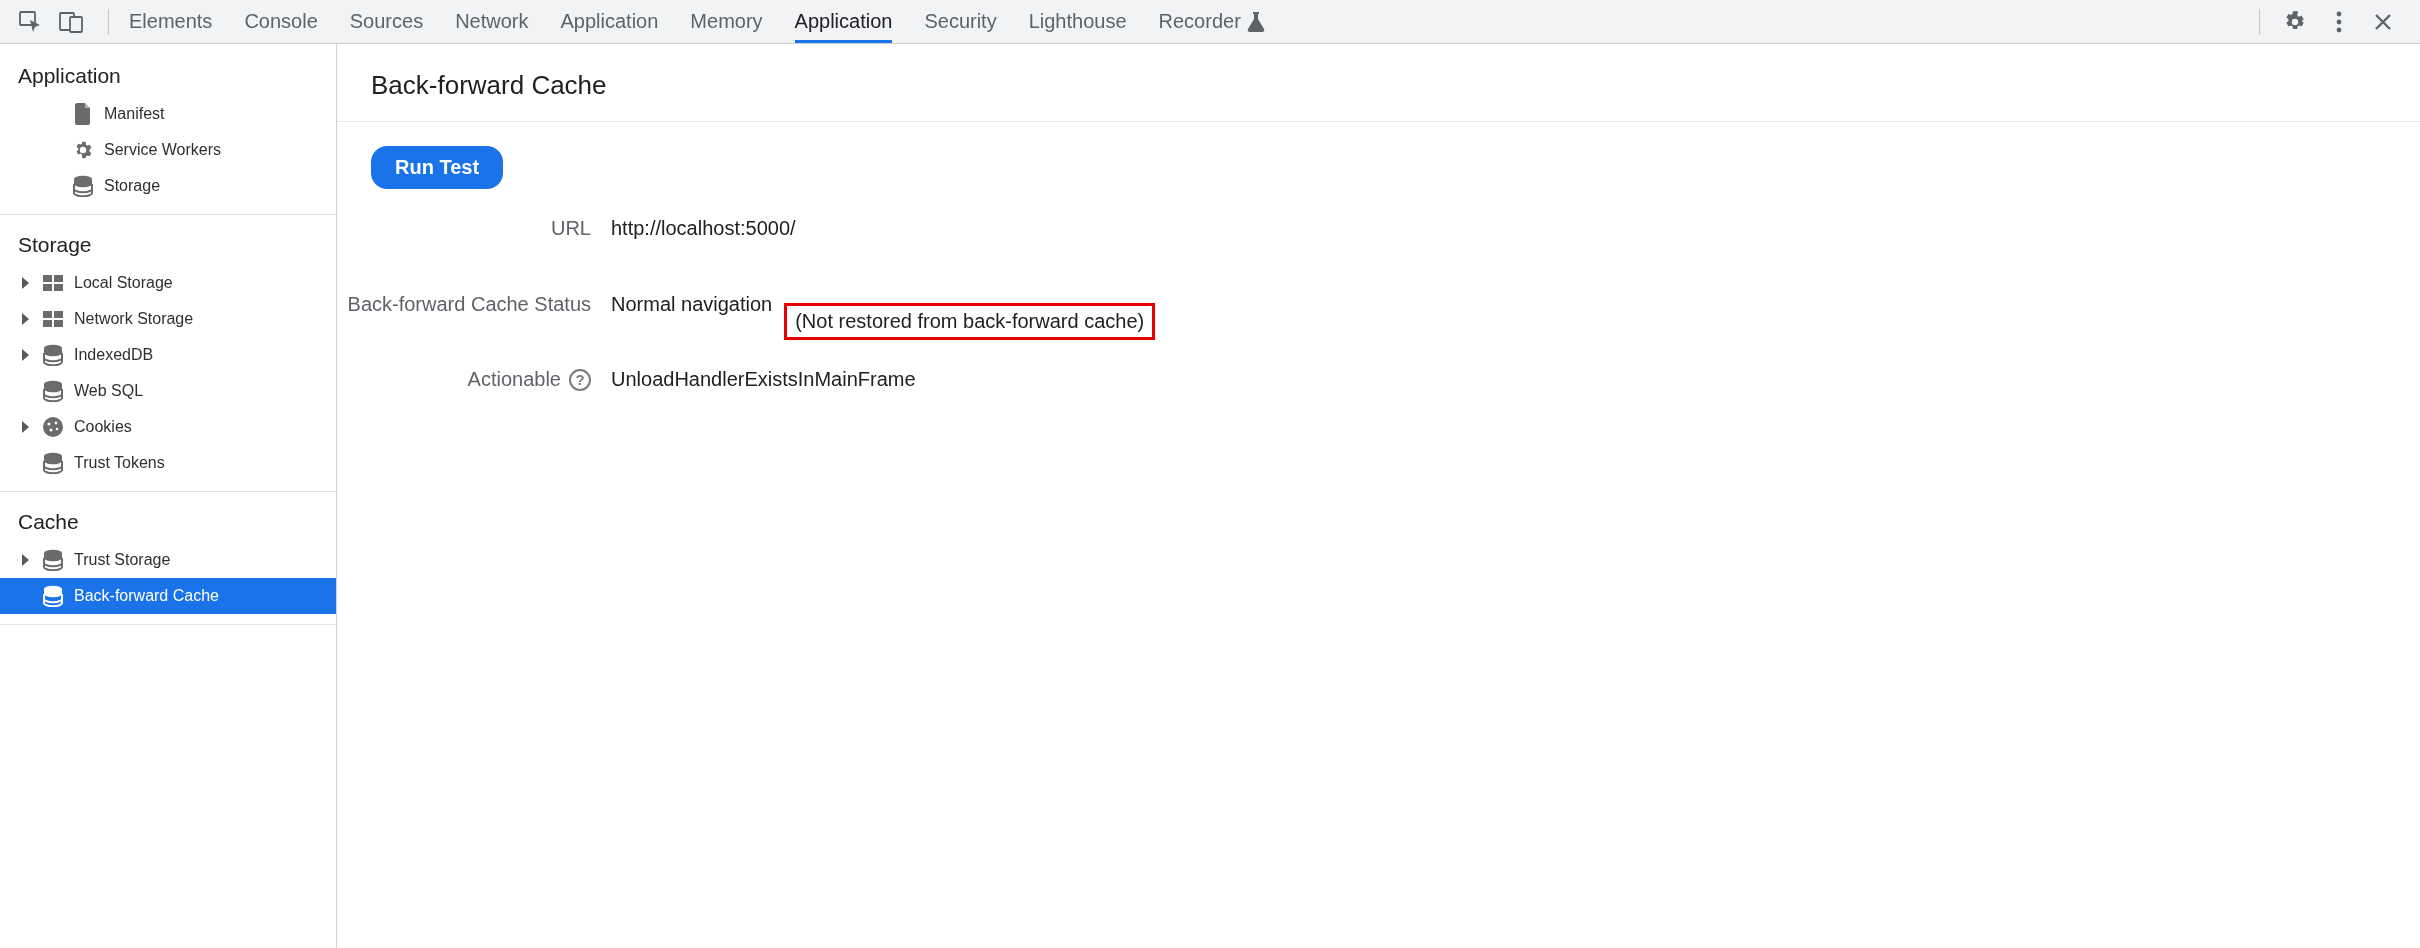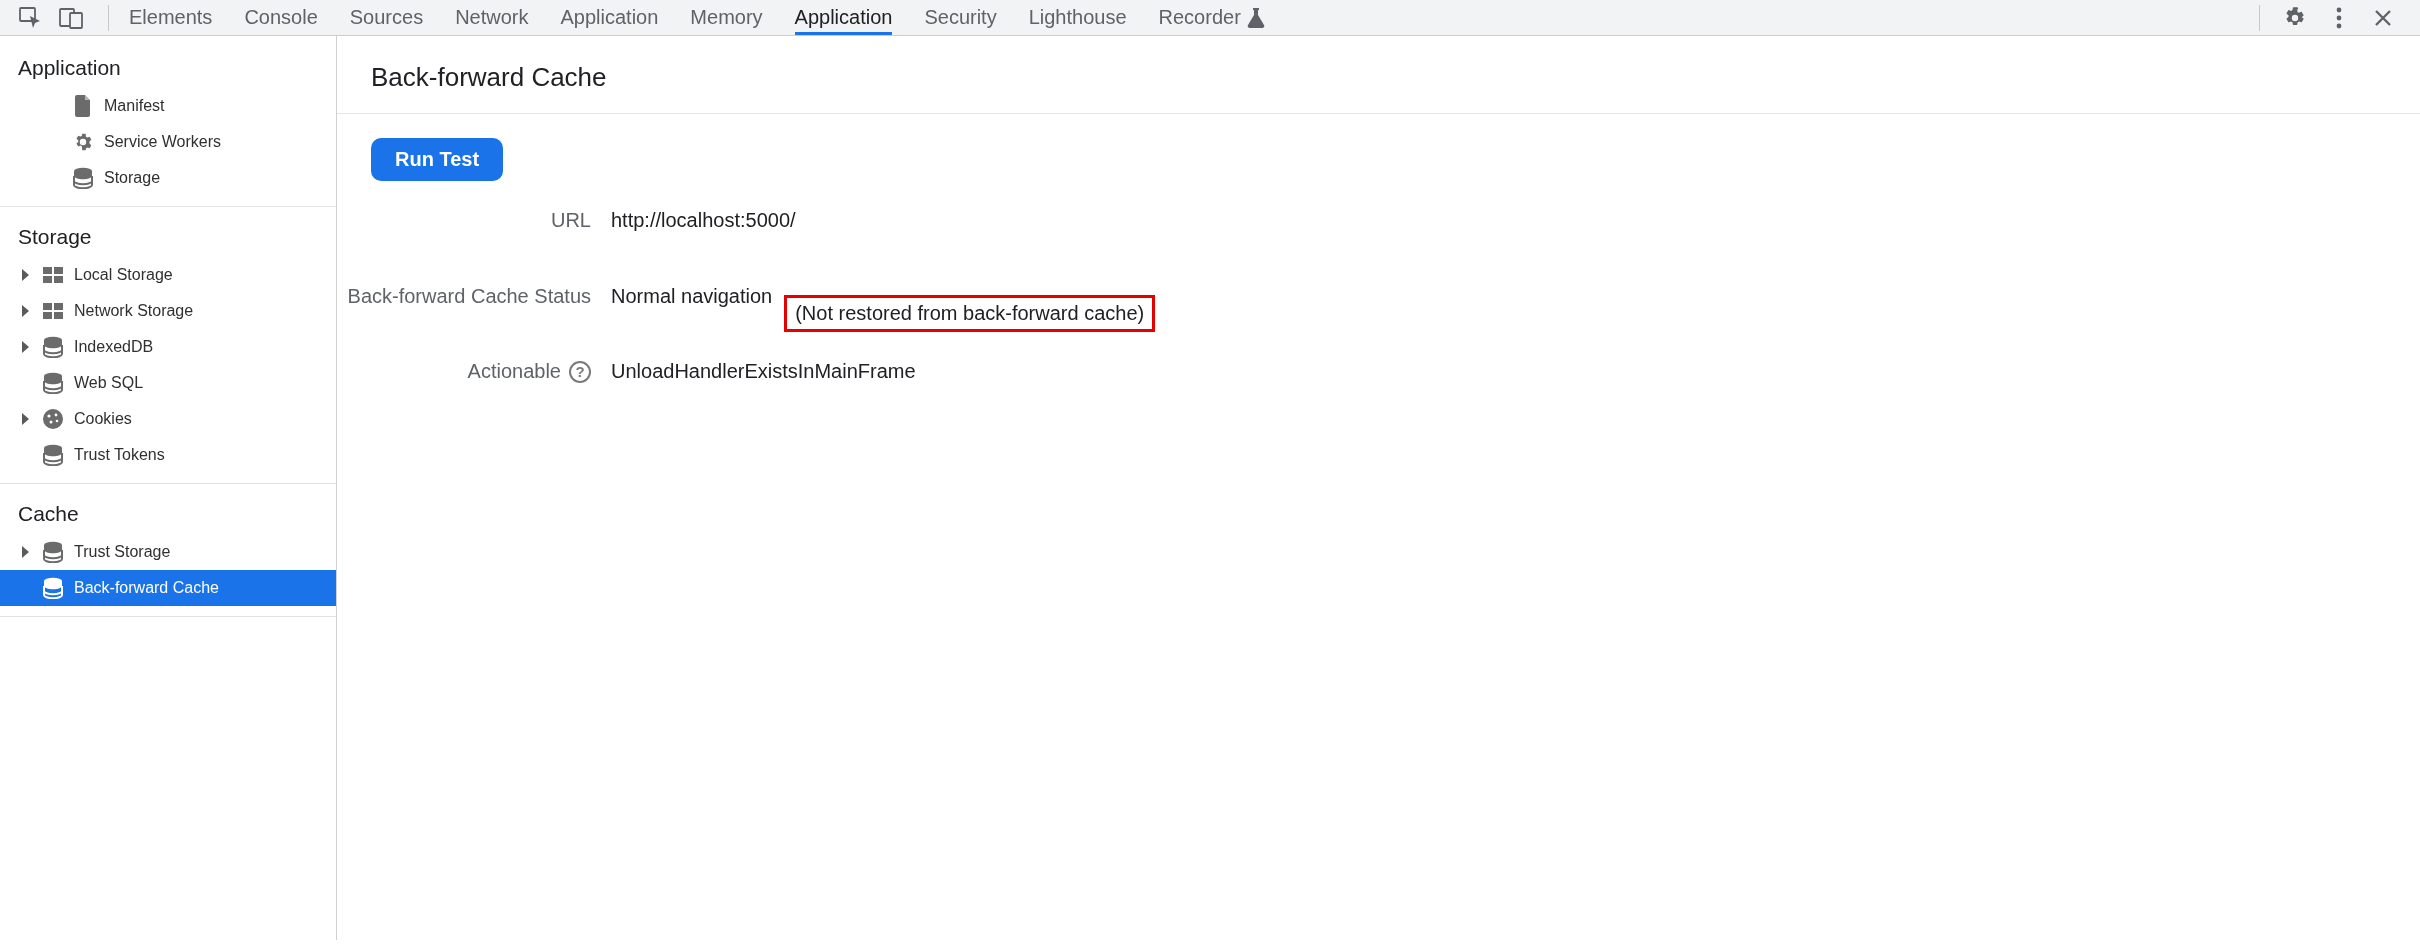--- a/index.html
+++ b/index.html
@@ -11,21 +11,21 @@
     background: #fff;
     width: 2420px;
     height: 948px;
     overflow: hidden;
   }
 
   
   .toolbar {
     display: flex;
     align-items: center;
-    height: 36px;
+    height: 44px;
     background: #f1f3f4;
     border-bottom: 1px solid #cdcdcd;
     padding: 0 10px;
     gap: 4px;
   }
   .tb-left { display:flex; align-items:center; gap:14px; padding:0 10px 0 8px;}
   .tb-sep { width:1px; height:26px; background:#c8c8c8; margin:0 10px; }
   .tabbar { display:flex; align-items:stretch; height:100%; gap:32px; margin-left:6px;}
   .tab {
     display:flex; align-items:center; height:100%;
@@ -66,21 +66,21 @@
   .sb-item .sb-icon { width:22px; height:22px; display:flex; align-items:center; justify-content:center; color:#6b6b6b;}
   .sb-item.selected { background:#1a73e8; color:#fff; }
   .sb-item.selected .sb-icon, .sb-item.selected .caret { color:#fff; }
   .sb-indent-app .nocaret { width:22px; }
   .sb-indent-app { padding-left:40px; }
 
   
   .page-title { font-size:26px; color:#202124; font-weight:400; padding-left:4px; }
   .hr { border:none; border-top:1px solid #e6e6e6; margin:20px 0 24px -30px; }
   .run-btn {
-    background:#1a73e8; color:#fff; border:none; border-radius:10px;
+    background:#1a73e8; color:#fff; border:none; border-radius:16px;
     font-size:20px; font-weight:600; padding:10px 24px; cursor:pointer;
     margin-left:4px;
   }
   .kv { display:grid; grid-template-columns:250px auto; column-gap:20px; row-gap:28px; margin-top:28px; margin-left:-30px; padding-left:4px;}
   .kv .k { text-align:right; color:#5f6368; font-size:20px; display:flex; align-items:center; justify-content:flex-end; gap:8px;}
   .kv .v { text-align:left; color:#202124; font-size:20px; display:flex; align-items:center; gap:12px;}
   .help-icon { width:22px; height:22px; border:2px solid #7a7a7a; border-radius:50%; display:inline-flex; align-items:center; justify-content:center; font-size:15px; color:#7a7a7a; font-weight:700;}
   .redbox { border:3px solid #e60000; padding:4px 8px; display:inline-block;margin-top:35px; }
 
   

